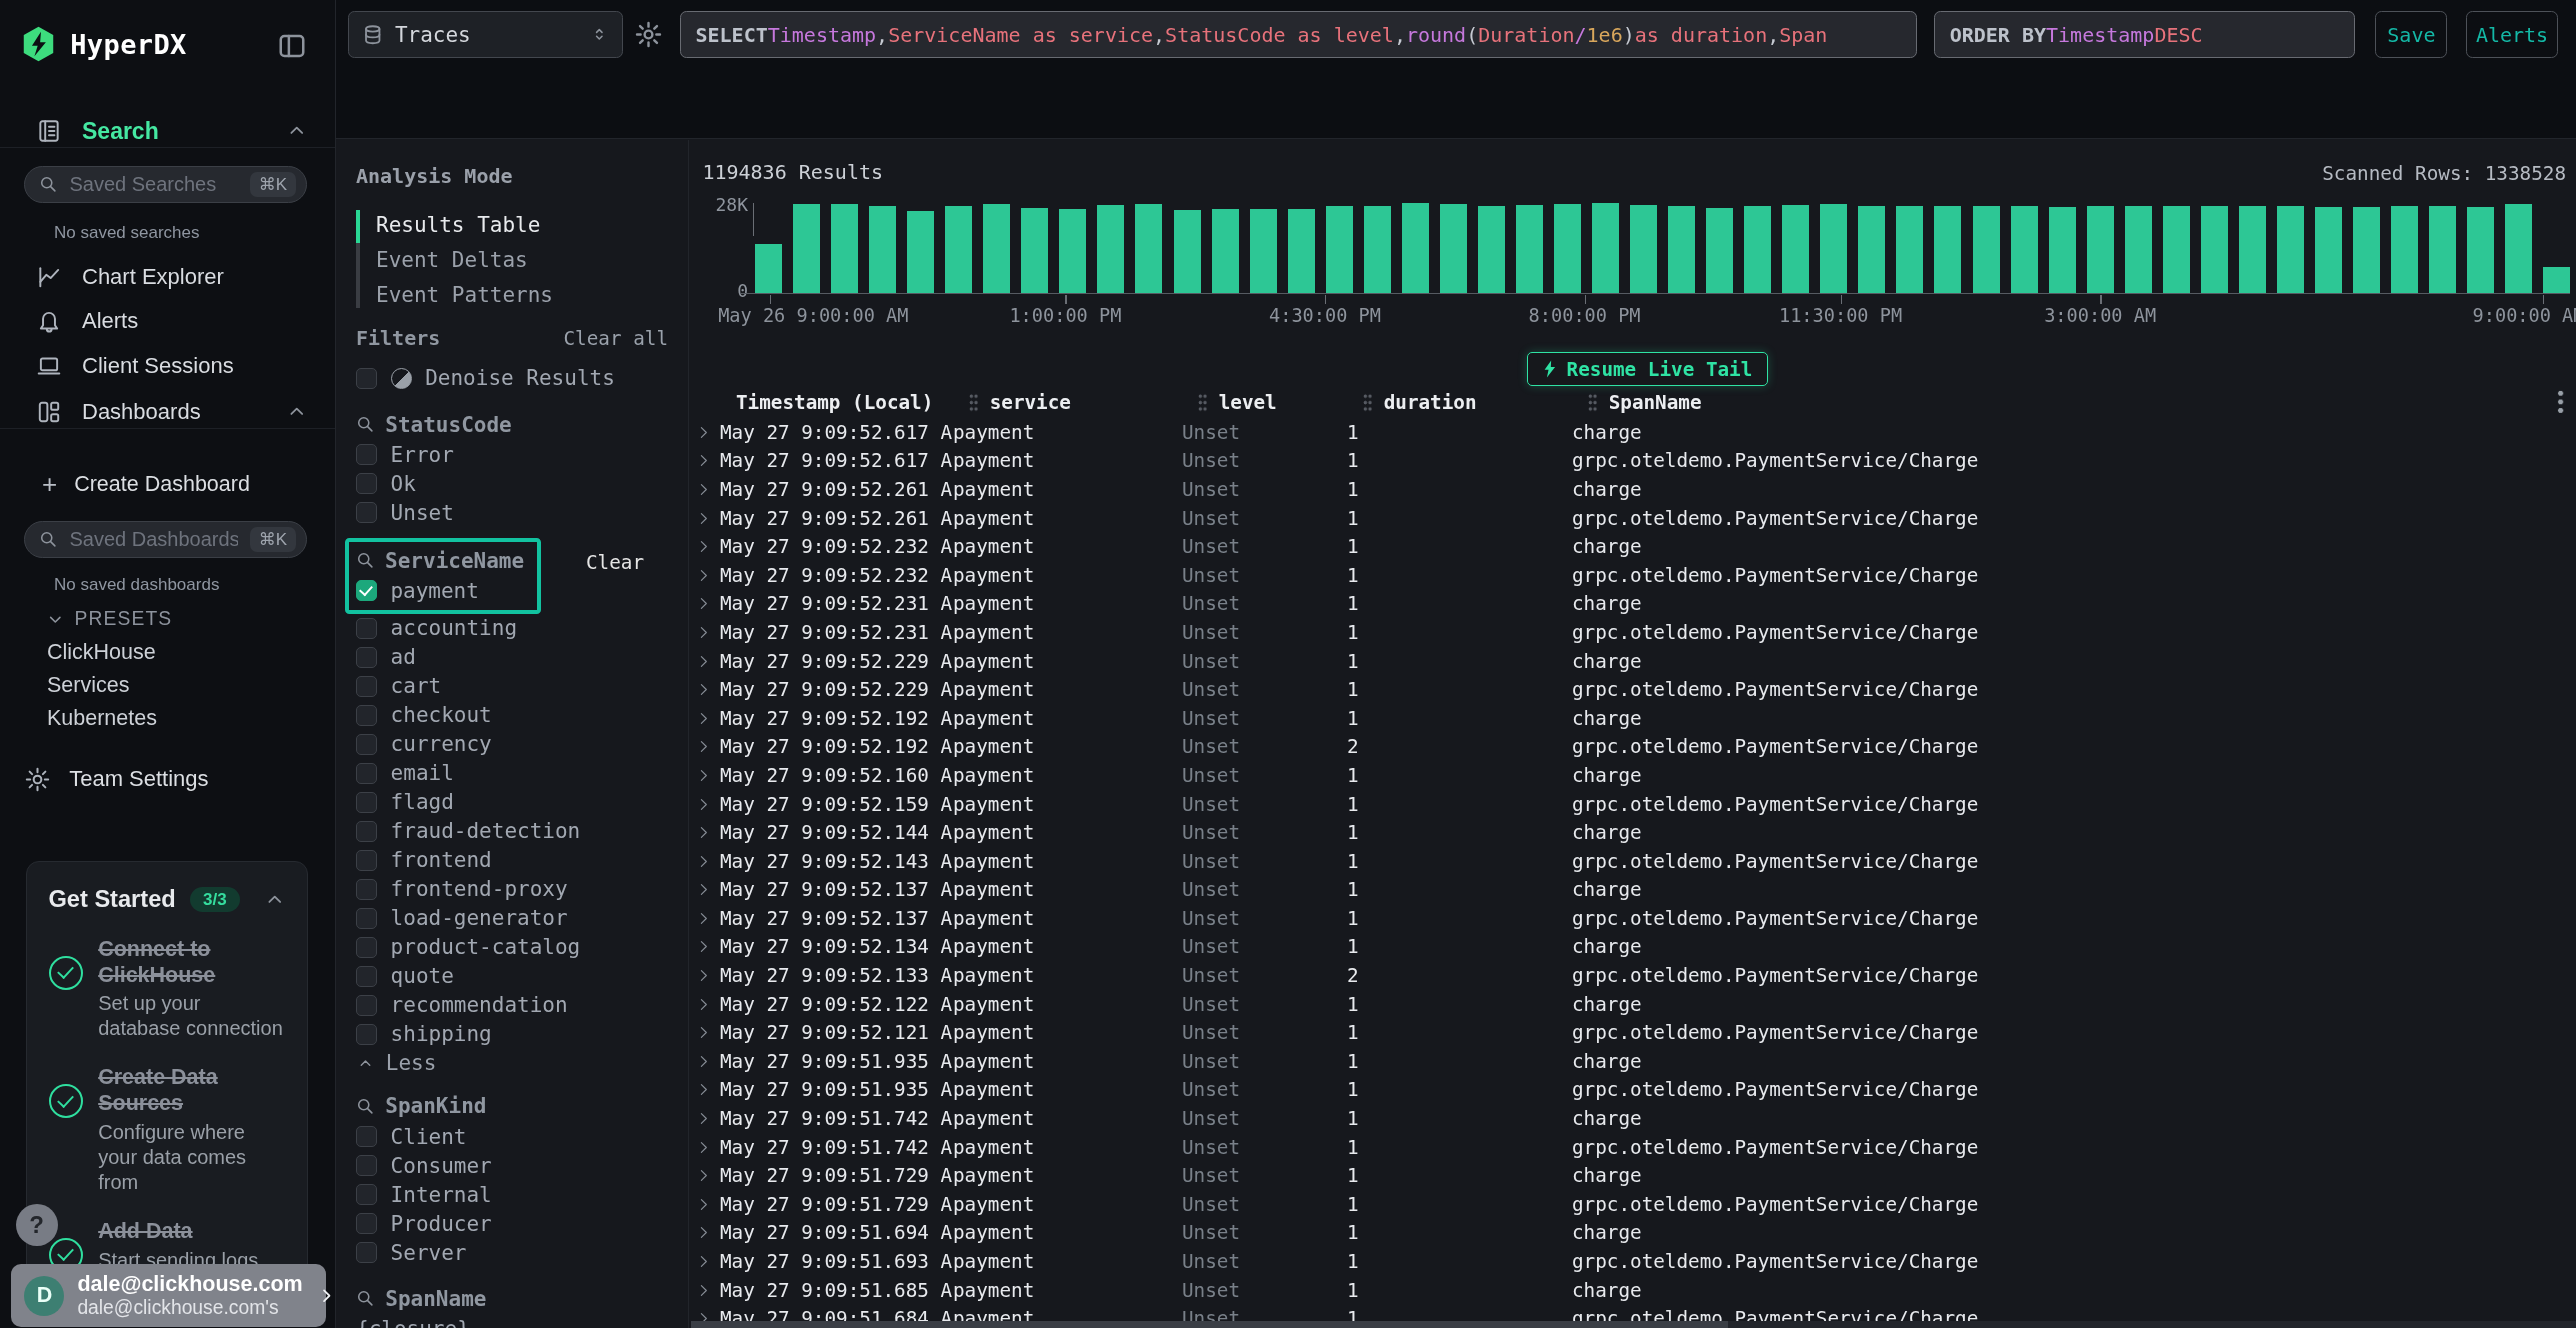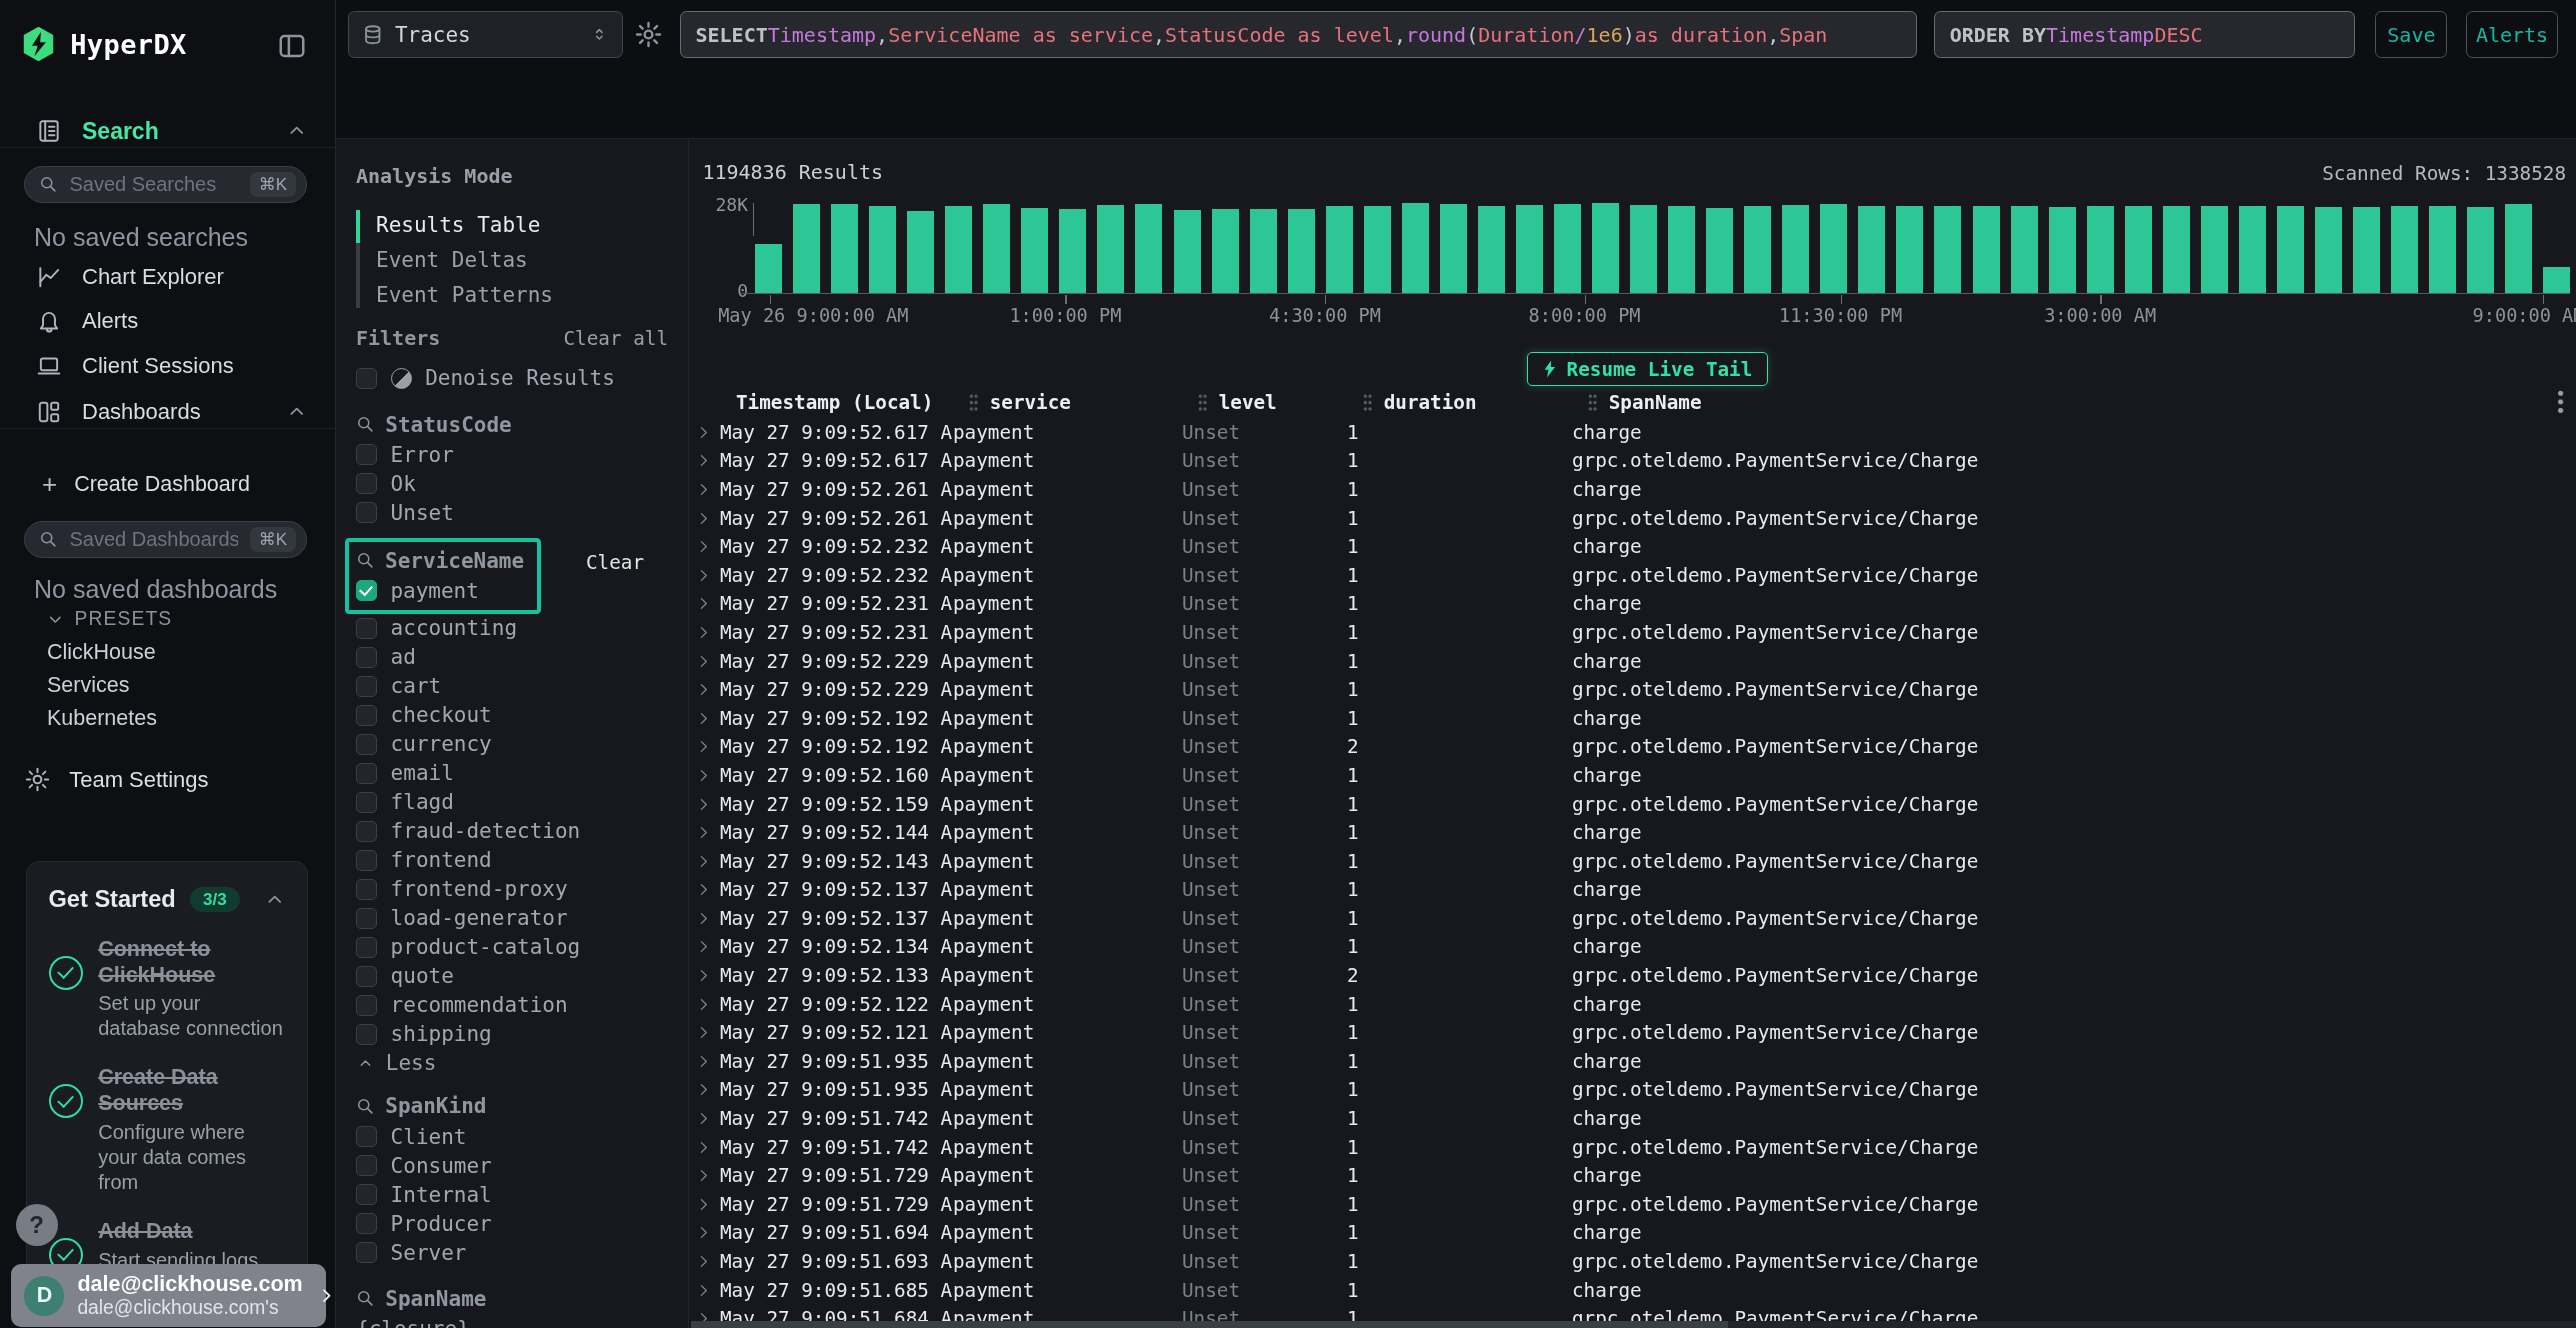--- a/index.html
+++ b/index.html
@@ -14,28 +14,28 @@
   .collapse-btn{position:absolute;right:27px;top:29px;width:33px;height:33px;display:flex;align-items:center;justify-content:center;cursor:pointer}
   .navitem{position:absolute;left:0;width:336px;height:36px;display:flex;align-items:center;padding-left:36px;gap:20px;cursor:pointer}
   .navitem .lbl{font-size:22px;color:#d9dce1;font-weight:500}
   .navitem.active .lbl{color:#45e8a2;font-weight:700;font-size:23px}
   .nav-chev{position:absolute;right:29px}
   .sb-div{position:absolute;left:0;width:335px;height:1.4px;background:#1d2026}
   .pill{position:absolute;left:23.6px;width:283px;height:37px;background:#26292f;border:1.4px solid #3b3f46;border-radius:20px;display:flex;align-items:center;padding:0 10px 0 14.3px;gap:10px}
   .pill input{flex:1;min-width:0;background:transparent;border:none;outline:none;font-size:20px;color:#c7ccd3;font-family:"Liberation Sans","DejaVu Sans",sans-serif}
   .pill input::placeholder{color:#6e737d}
   .kbd{background:#33373e;border-radius:7.2px;padding:2.1px 8.6px;font-size:17px;color:#9ea4ad}
-  .muted-line{position:absolute;left:34px;font-size:25px;color:#8f96a1}
+  .muted-line{position:absolute;left:54px;font-size:17px;color:#8f96a1}
   .plusrow{position:absolute;left:42px;display:flex;align-items:center;gap:17px;cursor:pointer}
   .plusrow .plus{font-size:26px;color:#b9bec6;line-height:1}
   .plusrow .lbl{font-size:21.5px;color:#dcdfe3}
   .presets-hdr{position:absolute;left:46px;display:flex;align-items:center;gap:10px;color:#8d939d;cursor:pointer}
   .presets-hdr .lbl{font-size:19.3px;letter-spacing:1.1px}
   .preset-item{position:absolute;left:47px;font-size:21.5px;color:#cdd1d7;cursor:pointer}
-  .team{position:absolute;left:23.6px;display:flex;align-items:center;gap:18.6px;cursor:pointer}
+  .team{position:absolute;left:23.6px;display:flex;gap:18.6px;cursor:pointer}
   .team .lbl{font-size:22px;color:#dcdfe3}
 
   
   .gs-card{position:absolute;left:26px;top:861px;width:282px;height:429px;background:#191c21;border:0.7px solid #262a30;border-radius:13px;padding:24px 21.5px}
   .gs-head{display:flex;align-items:center;gap:14.3px}
   .gs-title{font-size:23.6px;font-weight:700;color:#e8eaed}
   .gs-badge{background:#123b2f;color:#35dd9e;font-size:17px;font-weight:700;border-radius:715px;padding:2.9px 13px}
   .gs-chev{margin-left:auto}
   .gs-item{display:flex;gap:15.7px;margin-top:24px}
   .ok-circle{flex:none;width:34px;height:34px;border:2.1px solid #2fdf9f;border-radius:50%;position:relative;margin-top:18.6px}

